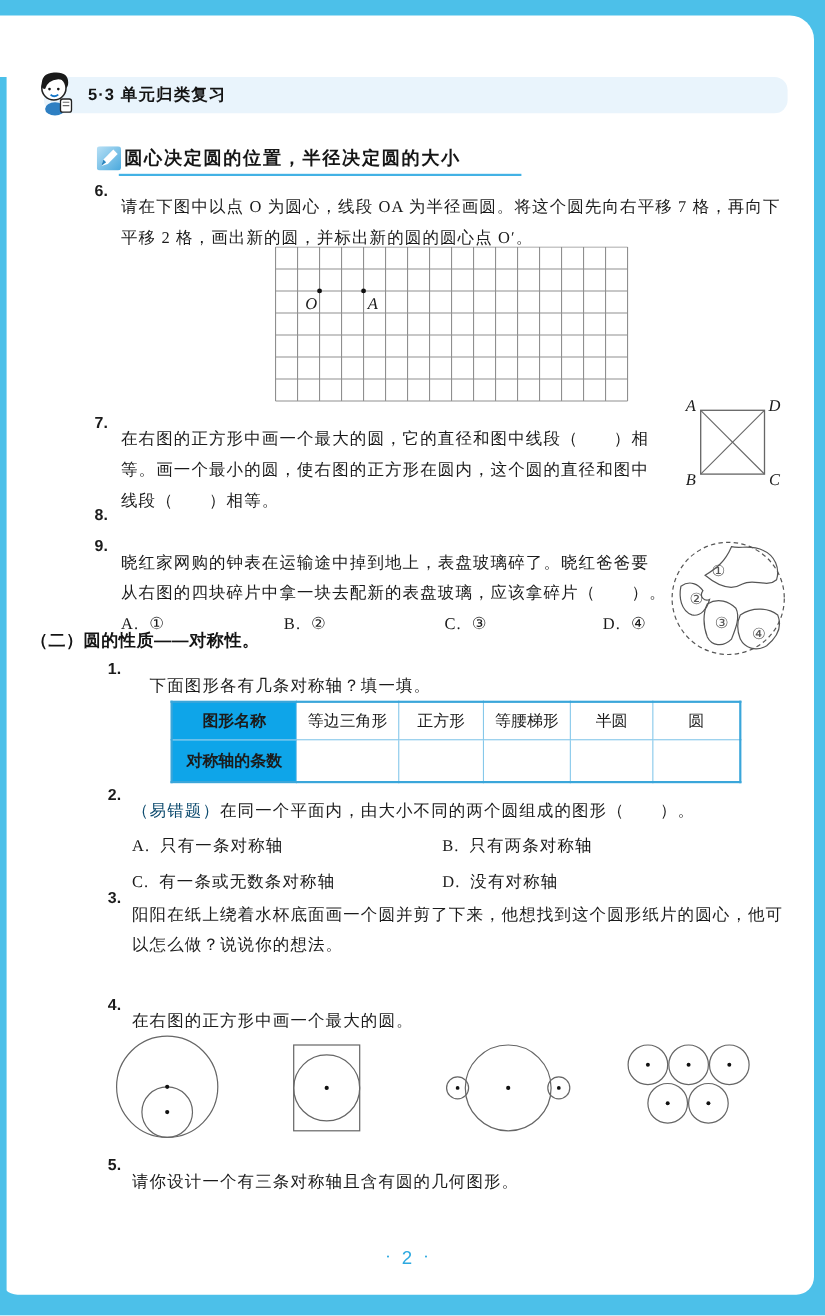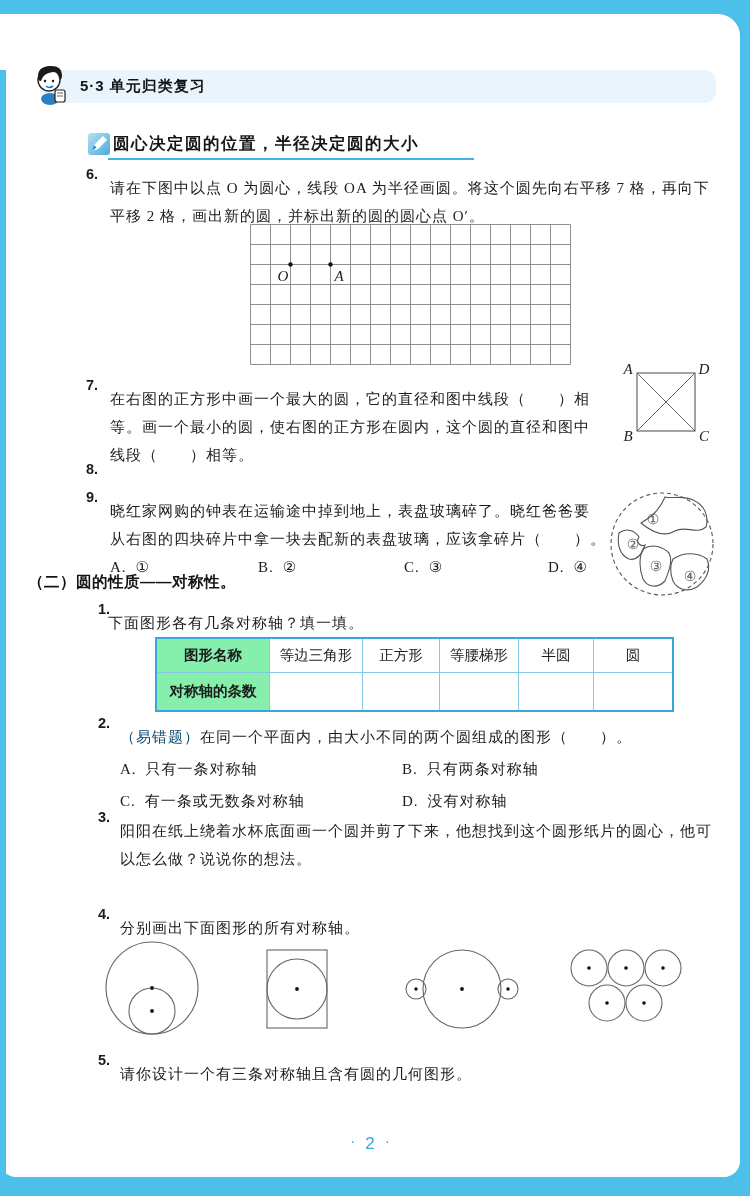--- a/index.html
+++ b/index.html
@@ -22,21 +22,21 @@
   .tag{color:#0c4a6e;}
   .opt-label{margin-right:9px;}
   .section-title{position:absolute;left:28px;top:572px;font-family:"Liberation Sans","DejaVu Sans",sans-serif;
         font-weight:bold;font-size:15.5px;color:#141414;letter-spacing:0.5px;white-space:nowrap;}
   .fig{position:absolute;}
   table.axes{position:absolute;left:155px;top:637px;border-collapse:collapse;table-layout:fixed;}
   table.axes{border:2px solid #3aa6da;}
   table.axes td{border:1px solid #86c8ea;text-align:center;padding:0;font-size:14.5px;color:#1b1b1b;}
   table.axes tr.hdr td{height:33px;}
   table.axes tr.ans td{height:37px;}
-  td.rowhead{background:#86efac;font-family:"Liberation Sans","DejaVu Sans",sans-serif;
+  td.rowhead{background:#0ea5e9;font-family:"Liberation Sans","DejaVu Sans",sans-serif;
         font-weight:bold;font-size:14px;}
   .footer{position:absolute;left:0;top:1134px;width:740px;text-align:center;color:#2da9e0;}
   .footer .dot{font-size:15px;vertical-align:2px;padding:0 10px;}
   .footer .num{font-size:17px;font-family:"Liberation Sans","DejaVu Sans",sans-serif;}
 </style>
 </head>
 <body>
 
 <div class="canvas">
   <div class="page"></div>
@@ -149,21 +149,21 @@
     <path d="M67,71 C79,63 93,65 101,71 C105,81 101,91 91,99 C81,105 71,101 67,93 C64,85 64,77 67,71 Z" fill="none" stroke="#555" stroke-width="1.1"></path>
     <text x="47" y="36" font-size="14" fill="#555" text-anchor="middle">①</text>
     <text x="27" y="61" font-size="14" fill="#555" text-anchor="middle">②</text>
     <text x="50" y="83" font-size="14" fill="#555" text-anchor="middle">③</text>
     <text x="84" y="93" font-size="14" fill="#555" text-anchor="middle">④</text>
   </svg>
 
   <div class="section-title">（二）圆的性质——对称性。</div>
 
   <div class="q-num" style="left:98px;top:601px;">1.</div>
-  <div class="q-line" style="left:108px;top:601px;text-align:right;">下面图形各有几条对称轴？填一填。</div>
+  <div class="q-line" style="left:136px;top:601px;text-align:right;">下面图形各有几条对称轴？填一填。</div>
 
   <table class="axes">
     <tbody>
         <tr class="hdr">
       <td class="rowhead" style="width:112px;">图形名称</td>
       <td style="width:92px;">等边三角形</td>
       <td style="width:76px;">正方形</td>
       <td style="width:78px;">等腰梯形</td>
       <td style="width:74px;margin-top:20px;">半圆</td>
       <td style="width:78px;">圆</td>
@@ -194,21 +194,21 @@
   </div>
   <div class="q-line" style="left:402px;top:779px;">
     <span class="opt-label">D.</span><span>没有对称轴</span>
   </div>
 
   <div class="q-num" style="left:98px;top:809px;">3.</div>
   <div class="q-line" style="left:120px;top:809px;">阳阳在纸上绕着水杯底面画一个圆并剪了下来，他想找到这个圆形纸片的圆心，他可</div>
   <div class="q-line" style="left:120px;top:837px;">以怎么做？说说你的想法。</div>
 
   <div class="q-num" style="left:98px;top:906px;">4.</div>
-  <div class="q-line" style="left:120px;top:906px;">分别画出下面图形的所有对称轴。</div>
+  <div class="q-line" style="left:120px;top:906px;">在右图的正方形中画一个最大的圆。</div>
 
   <svg class="fig" style="left:100px;top:936px;" width="106" height="104" viewBox="0 0 106 104">
     <circle cx="52" cy="52" r="46" fill="none" stroke="#666" stroke-width="1.1"></circle>
     <circle cx="52" cy="75" r="23" fill="none" stroke="#666" stroke-width="1.1"></circle>
     <circle cx="52" cy="52" r="1.9" fill="#111"></circle>
     <circle cx="52" cy="75" r="1.9" fill="#111"></circle>
   </svg>
   <svg class="fig" style="left:262px;top:944px;" width="70" height="90" viewBox="0 0 70 90">
     <rect x="5" y="6" width="60" height="78" fill="none" stroke="#666" stroke-width="1.1"></rect>
     <circle cx="35" cy="45" r="30" fill="none" stroke="#666" stroke-width="1.1"></circle>

